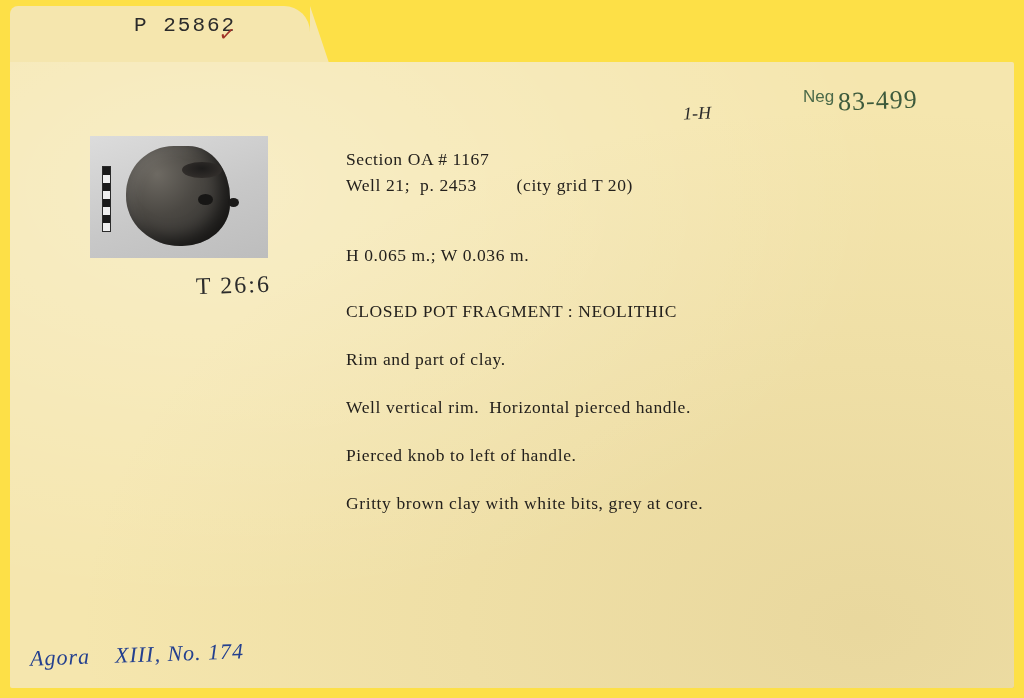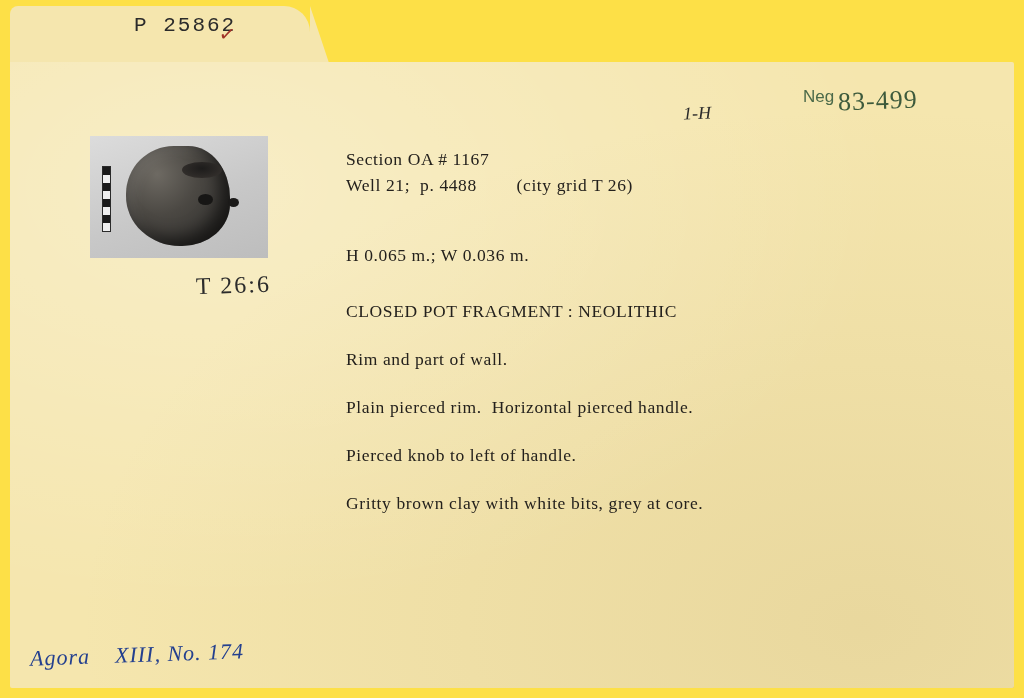--- a/index.html
+++ b/index.html
@@ -268,30 +268,30 @@
       <div class="sherd-notch"></div>
       <div class="sherd-hole1"></div>
       <div class="sherd-hole2"></div>
     </div>
   </div>
 
   <div class="field-note">T 26:6</div>
 
   <div class="typed">
     <div class="row">Section OA # 1167</div>
-    <div class="row">Well 21;  p. 4488        (city grid T 26)</div>
+    <div class="row">Well 21;  p. 2453        (city grid T 20)</div>
     <div class="gap-md"></div>
     <div class="gap-md"></div>
     <div class="row">H 0.065 m.; W 0.036 m.</div>
     <div class="gap-lg"></div>
     <div class="row">CLOSED POT FRAGMENT : NEOLITHIC</div>
     <div class="gap-md"></div>
-    <div class="row">Rim and part of wall.</div>
-    <div class="gap-md"></div>
-    <div class="row">Plain pierced rim.  Horizontal pierced handle.</div>
+    <div class="row">Rim and part of clay.</div>
+    <div class="gap-md"></div>
+    <div class="row">Well vertical rim.  Horizontal pierced handle.</div>
     <div class="gap-md"></div>
     <div class="row">Pierced knob to left of handle.</div>
     <div class="gap-md"></div>
     <div class="row">Gritty brown clay with white bits, grey at core.</div>
   </div>
 
   <div class="bottom-note">
     <span class="plain">Agora</span>
     <span style="display:inline-block; width:14px;"></span>
     <span class="plain">XIII, No. 174</span>

